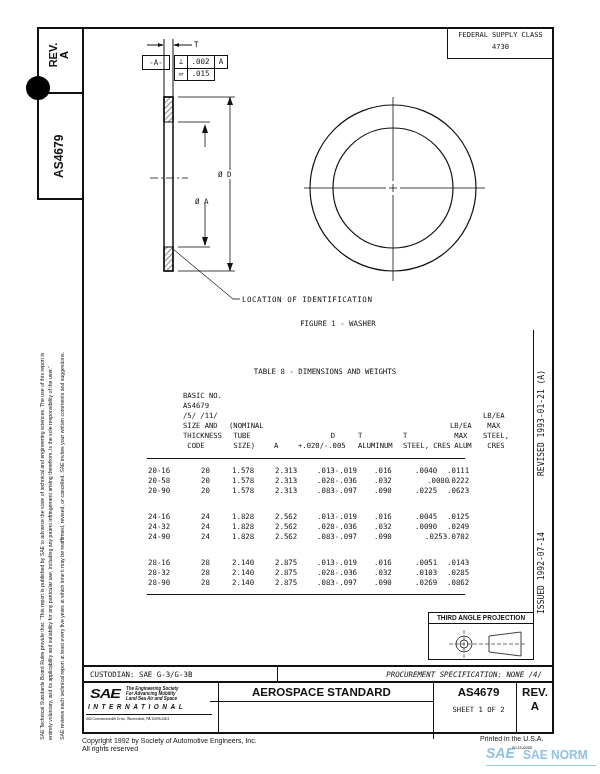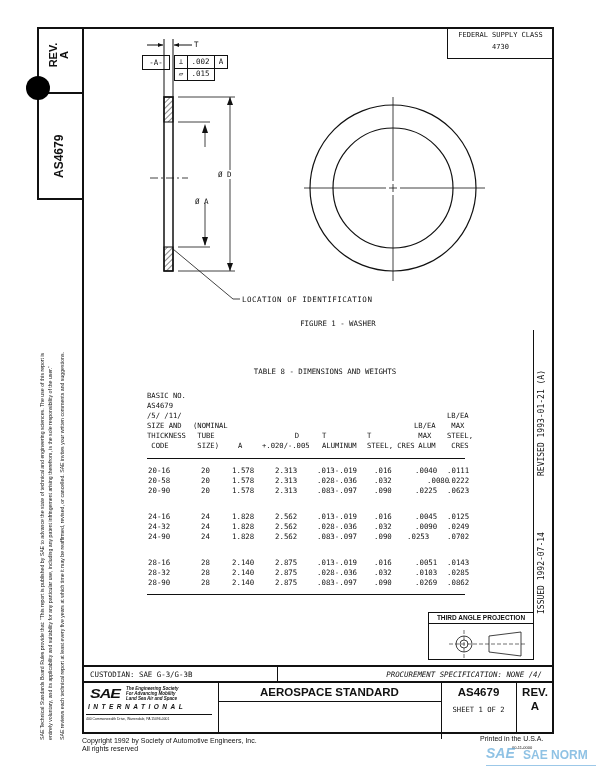--- a/index.html
+++ b/index.html
@@ -9,21 +9,21 @@
   .sans{font-family:"Liberation Sans",sans-serif;}
   .frame-top{left:82px;top:27px;width:471px;height:2px;background:#111;}
   .frame-left{left:82px;top:27px;width:2px;height:706px;background:#111;}
   .frame-right{left:552px;top:27px;width:2px;height:706px;background:#111;}
   .frame-bottom{left:82px;top:732px;width:472px;height:2px;background:#111;}
   .tabbox{left:37px;top:27px;width:45px;height:173px;border:2px solid #111;border-right:none;box-sizing:border-box;}
   .tabdiv{left:37px;top:92px;width:45px;height:2px;background:#111;}
   .vtext{transform-origin:left top;white-space:nowrap;}
   .dot{left:26px;top:76px;width:24px;height:24px;border-radius:50%;background:#000;}
   .fsc{left:447px;top:27px;width:106px;height:32px;border-left:1px solid #111;border-bottom:1px solid #111;box-sizing:border-box;font-size:7px;text-align:center;}
-  .tbl-txt{font-size:7.2px;line-height:10px;white-space:pre;}
+  .tbl-txt{font-size:7.2px;line-height:10px;white-space:pre;margin-left:36px;}
   .hline{height:1px;background:#111;}
   .row{font-size:7.4px;height:10px;line-height:10px;}
   .cell{position:absolute;white-space:nowrap;}
   .issued{left:533px;top:330px;width:20px;height:330px;border-left:1px solid #111;box-sizing:border-box;}
   .tap{left:428px;top:612px;width:106px;height:48px;border:1px solid #111;box-sizing:border-box;}
   .cust{left:82px;top:665px;width:472px;height:18px;border-top:2px solid #111;border-bottom:2px solid #111;box-sizing:border-box;font-size:7.4px;}
   .tblock{left:82px;top:683px;width:472px;height:50px;}
 </style>
 </head>
 <body>
@@ -201,21 +201,21 @@
       <span class="cell" style="left:268px">.0090</span>
       <span class="cell" style="left:300px">.0249</span>
     </div>
     <div class="row" style="position:relative">
       <span class="cell" style="left:1px">24-90</span>
       <span class="cell" style="left:54px">24</span>
       <span class="cell" style="left:85px">1.828</span>
       <span class="cell" style="left:128px">2.562</span>
       <span class="cell" style="left:170px">.083-.097</span>
       <span class="cell" style="left:227px">.090</span>
-      <span class="cell" style="left:260px">.0253</span>
+      <span class="cell" style="left:278px">.0253</span>
       <span class="cell" style="left:300px">.0702</span>
     </div>
   </div>
   <div style="height:16px"></div>
 
   <div style="position:relative;height:30px;">
     <div class="row" style="position:relative">
       <span class="cell" style="left:1px">28-16</span>
       <span class="cell" style="left:54px">28</span>
       <span class="cell" style="left:85px">2.140</span>
@@ -277,21 +277,21 @@
     <div class="sans" style="position:absolute;left:44px;top:3px;font-size:4.5px;font-style:italic;font-weight:bold;line-height:5px;">
       <div>The Engineering Society</div>
       <div>For Advancing Mobility</div>
       <div>Land Sea Air and Space</div>
     </div>
     <div class="sans" style="position:absolute;left:6px;top:20px;font-size:6.5px;font-style:italic;font-weight:bold;letter-spacing:3.5px;">INTERNATIONAL</div>
     <div style="position:absolute;left:4px;top:31px;width:126px;height:1px;background:#111;"></div>
     <div class="sans" style="position:absolute;left:4px;top:34px;font-size:3.4px;white-space:nowrap;">400 Commonwealth Drive, Warrendale, PA  15096-0001</div>
   </div>
 
-  <div style="position:absolute;left:136px;top:0;width:223px;height:56px;border-right:1px solid #111;">
+  <div style="position:absolute;left:128px;top:0;width:223px;height:56px;border-right:1px solid #111;">
     <div class="sans" style="height:18px;line-height:18px;text-align:center;font-size:11.5px;font-weight:bold;border-bottom:1px solid #111;">AEROSPACE STANDARD</div>
   </div>
 
   <div style="position:absolute;left:359px;top:0;width:75px;height:50px;border-right:1px solid #111;text-align:center;">
     <div class="sans" style="font-size:11.5px;font-weight:bold;margin-top:3px;">AS4679</div>
     <div class="mono" style="font-size:7.2px;margin-top:7px;">SHEET 1 OF 2</div>
   </div>
 
   <div style="position:absolute;left:434px;top:0;width:38px;height:50px;text-align:center;">
     <div class="sans" style="font-size:11.5px;font-weight:bold;margin-top:3px;">REV.</div>

